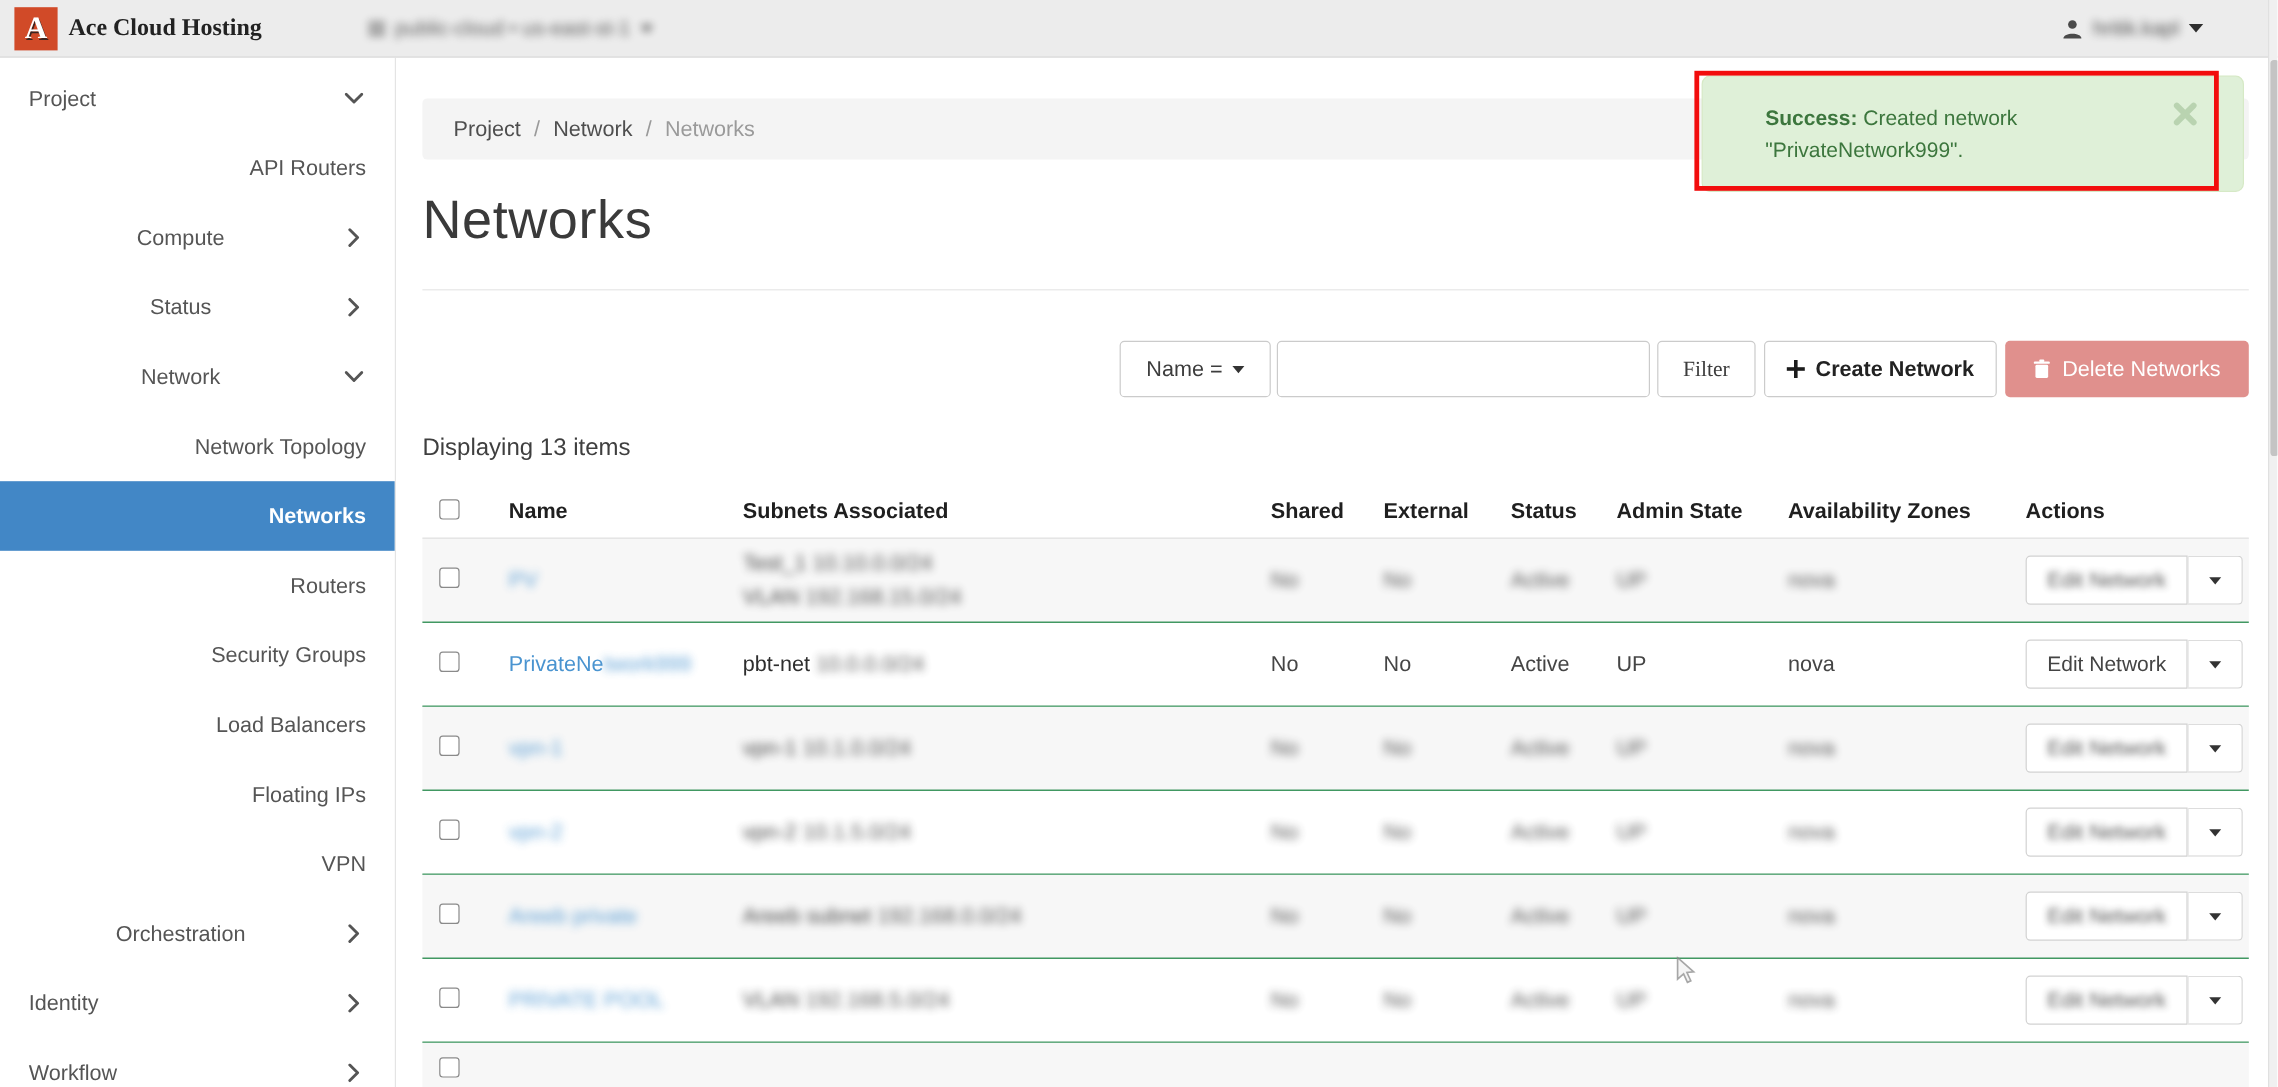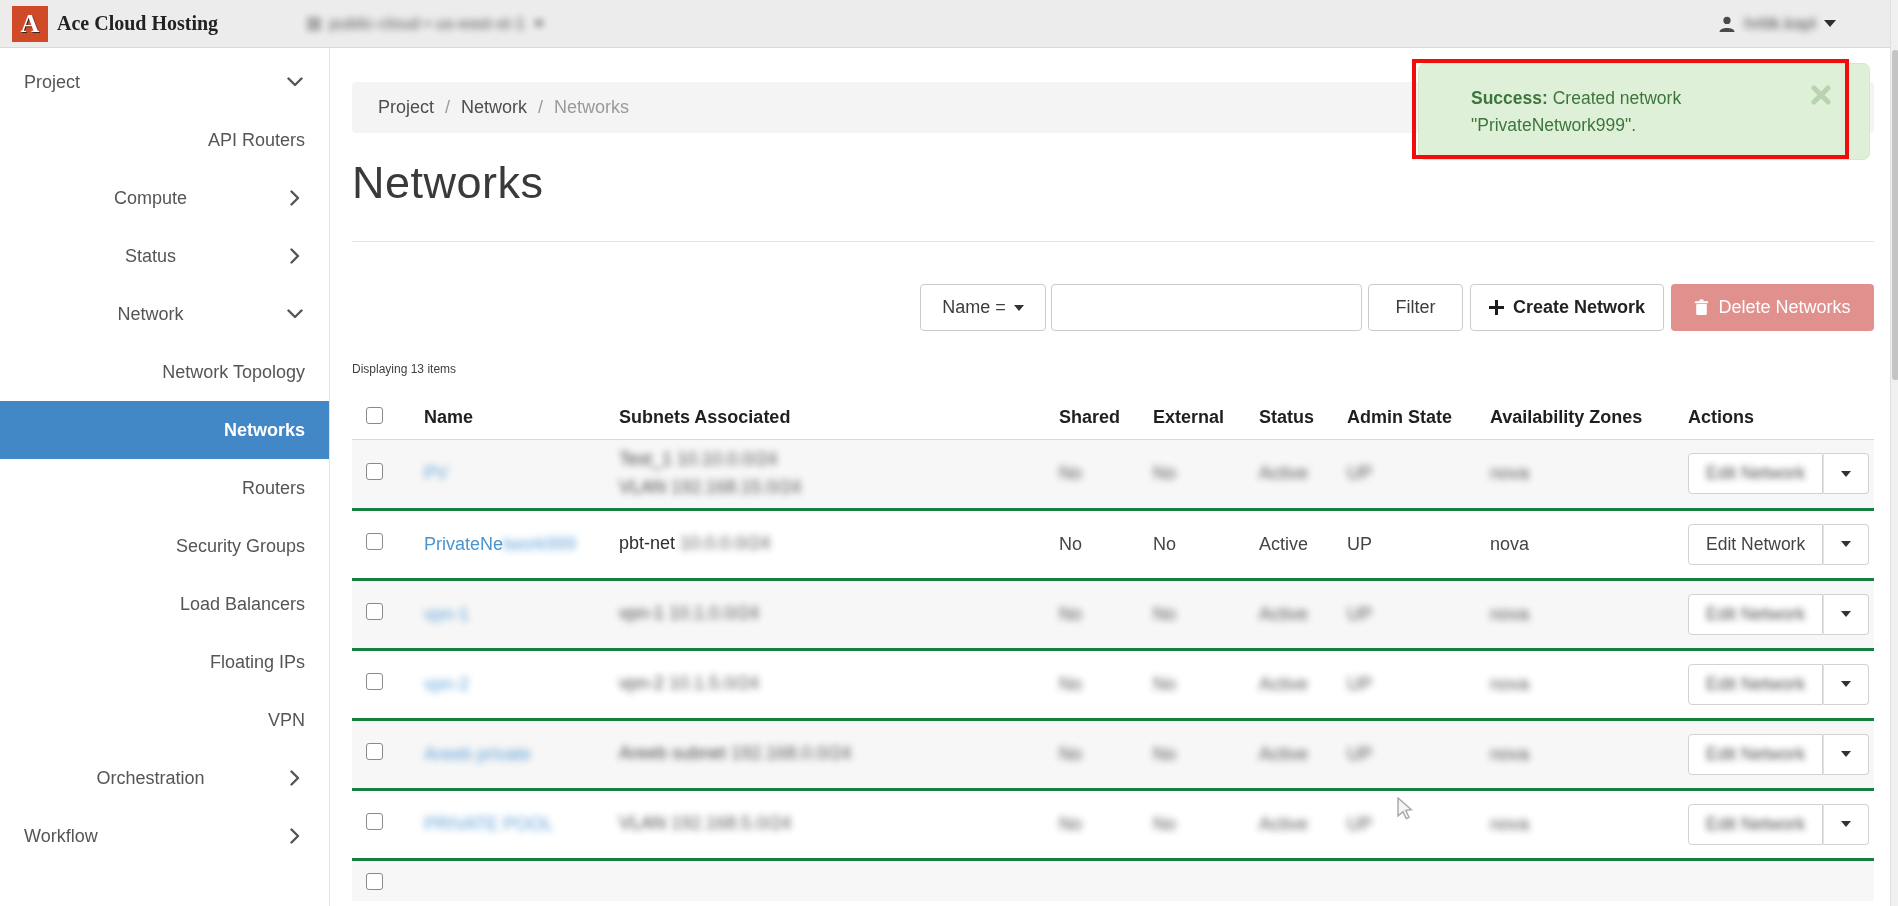--- a/index.html
+++ b/index.html
@@ -85,39 +85,39 @@
   }
   .btn-name { width:126px; gap:8px; }
   .caret-sm {
     width:0; height:0; border-left:5px solid transparent; border-right:5px solid transparent;
     border-top:6px solid #333; display:inline-block;
   }
   .filter-input {
     width:311px; height:47px; border:1px solid #cbcbcb; border-radius:4px;
     margin-left:5px; font-size:18px; padding:0 12px; color:#333; outline:none;
   }
-  .btn-filter { width:95px; margin-left:6px; }
+  .btn-filter { width:82px; margin-left:6px;font-family:Liberation Serif, serif; }
   .btn-create { width:194px; margin-left:7px; font-weight:bold; color:#222; gap:9px; }
   .plus-icon { position:relative; width:15px; height:15px; display:inline-block; }
   .plus-icon::before, .plus-icon::after { content:""; position:absolute; background:#1c1c1c; }
   .plus-icon::before { left:6px; top:0; width:3px; height:15px; }
   .plus-icon::after { left:0; top:6px; width:15px; height:3px; }
   .btn-delete { width:203px; margin-left:7px; background:#e0908d; border:none; color:#fff; gap:9px; }
 
-  .items-count { margin-top:31px; font-size:12px; color:#3f3f3f; }
+  .items-count { margin-top:31px; font-size:20px; color:#3f3f3f; }
 
   
   .tbl { margin-top:20px; }
   .grid-row {
     display:grid;
     grid-template-columns:72px 195px 440px 94px 106px 88px 143px 198px 1fr;
     align-items:center;
   }
   .header-row { height:44px; font-weight:bold; font-size:18px; color:#1f1f1f; border-bottom:1px solid #d9d9d9; }
-  .body-row { min-height:70px; border-bottom:3px solid #15803d; font-size:18px; color:#454545; padding:6px 0; }
+  .body-row { min-height:70px; border-bottom:1px solid #15803d; font-size:18px; color:#454545; padding:6px 0; }
   .body-row.striped { background:#f7f7f7; }
   .body-row.partial { min-height:33px; border-bottom:none; align-items:start; padding-top:12px; }
   .cbx {
     appearance:none; -webkit-appearance:none; width:17px; height:17px;
     border:1.6px solid #8a8a8a; border-radius:3px; background:#fff; margin-left:14px; cursor:pointer;
   }
   .name-link { color:#4a94d0; cursor:pointer; }
   .subnet-line { line-height:1.55; }
   .subnet-name { font-weight:normal; color:#2e2e2e; }
   .actions-cell { display:flex; }
@@ -231,20 +231,26 @@
         <span class="lbl">Load Balancers</span>
       </div>
       <div class="side-item lvl3">
         <span class="lbl">Floating IPs</span>
       </div>
       <div class="side-item lvl3">
         <span class="lbl">VPN</span>
       </div>
       <div class="side-item lvl2">
         <span class="lbl">Orchestration</span>
+        <span class="chev right"><svg width="16" height="10" viewBox="0 0 16 10">
+            <path d="M1.5 1.5 L8 8 L14.5 1.5" fill="none" stroke="#555" stroke-width="2.4" stroke-linecap="round" stroke-linejoin="round"></path>
+          </svg></span>
+      </div>
+      <div class="side-item lvl1">
+        <span class="lbl">Identity</span>
         <span class="chev right"><svg width="16" height="10" viewBox="0 0 16 10">
             <path d="M1.5 1.5 L8 8 L14.5 1.5" fill="none" stroke="#555" stroke-width="2.4" stroke-linecap="round" stroke-linejoin="round"></path>
           </svg></span>
       </div>
       <div class="side-item lvl1">
         <span class="lbl">Workflow</span>
         <span class="chev right"><svg width="16" height="10" viewBox="0 0 16 10">
             <path d="M1.5 1.5 L8 8 L14.5 1.5" fill="none" stroke="#555" stroke-width="2.4" stroke-linecap="round" stroke-linejoin="round"></path>
           </svg></span>
       </div>

